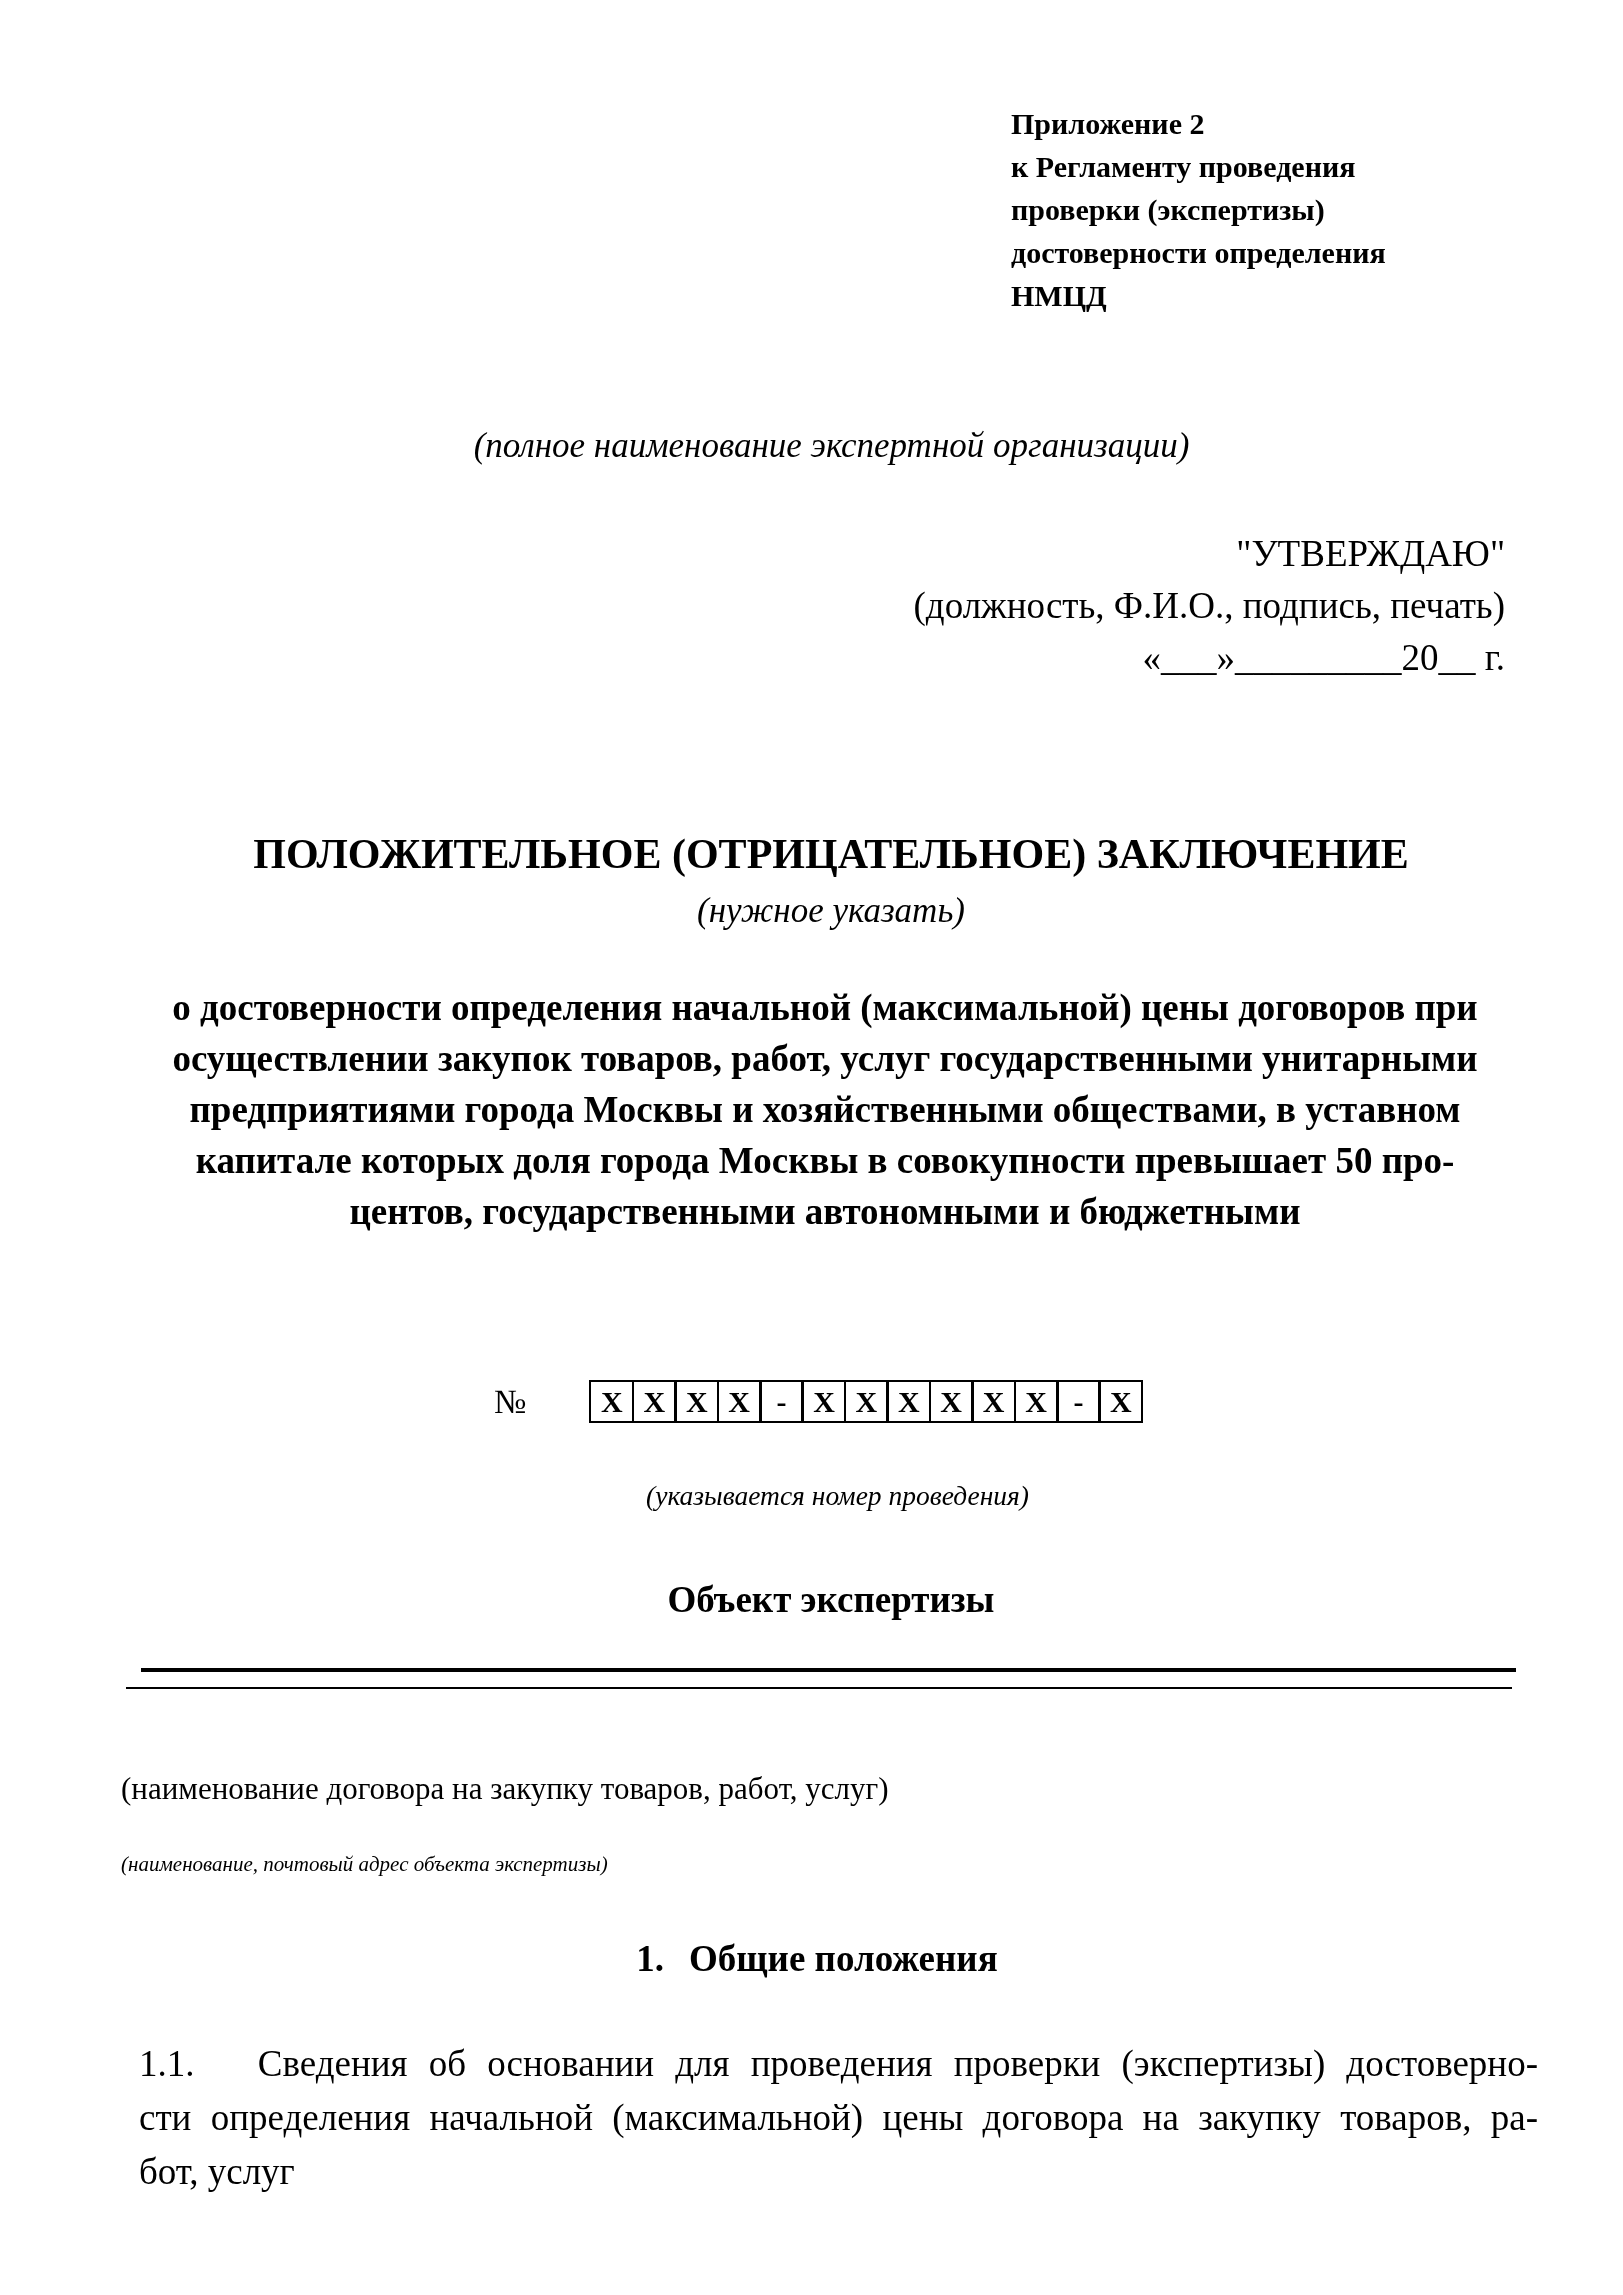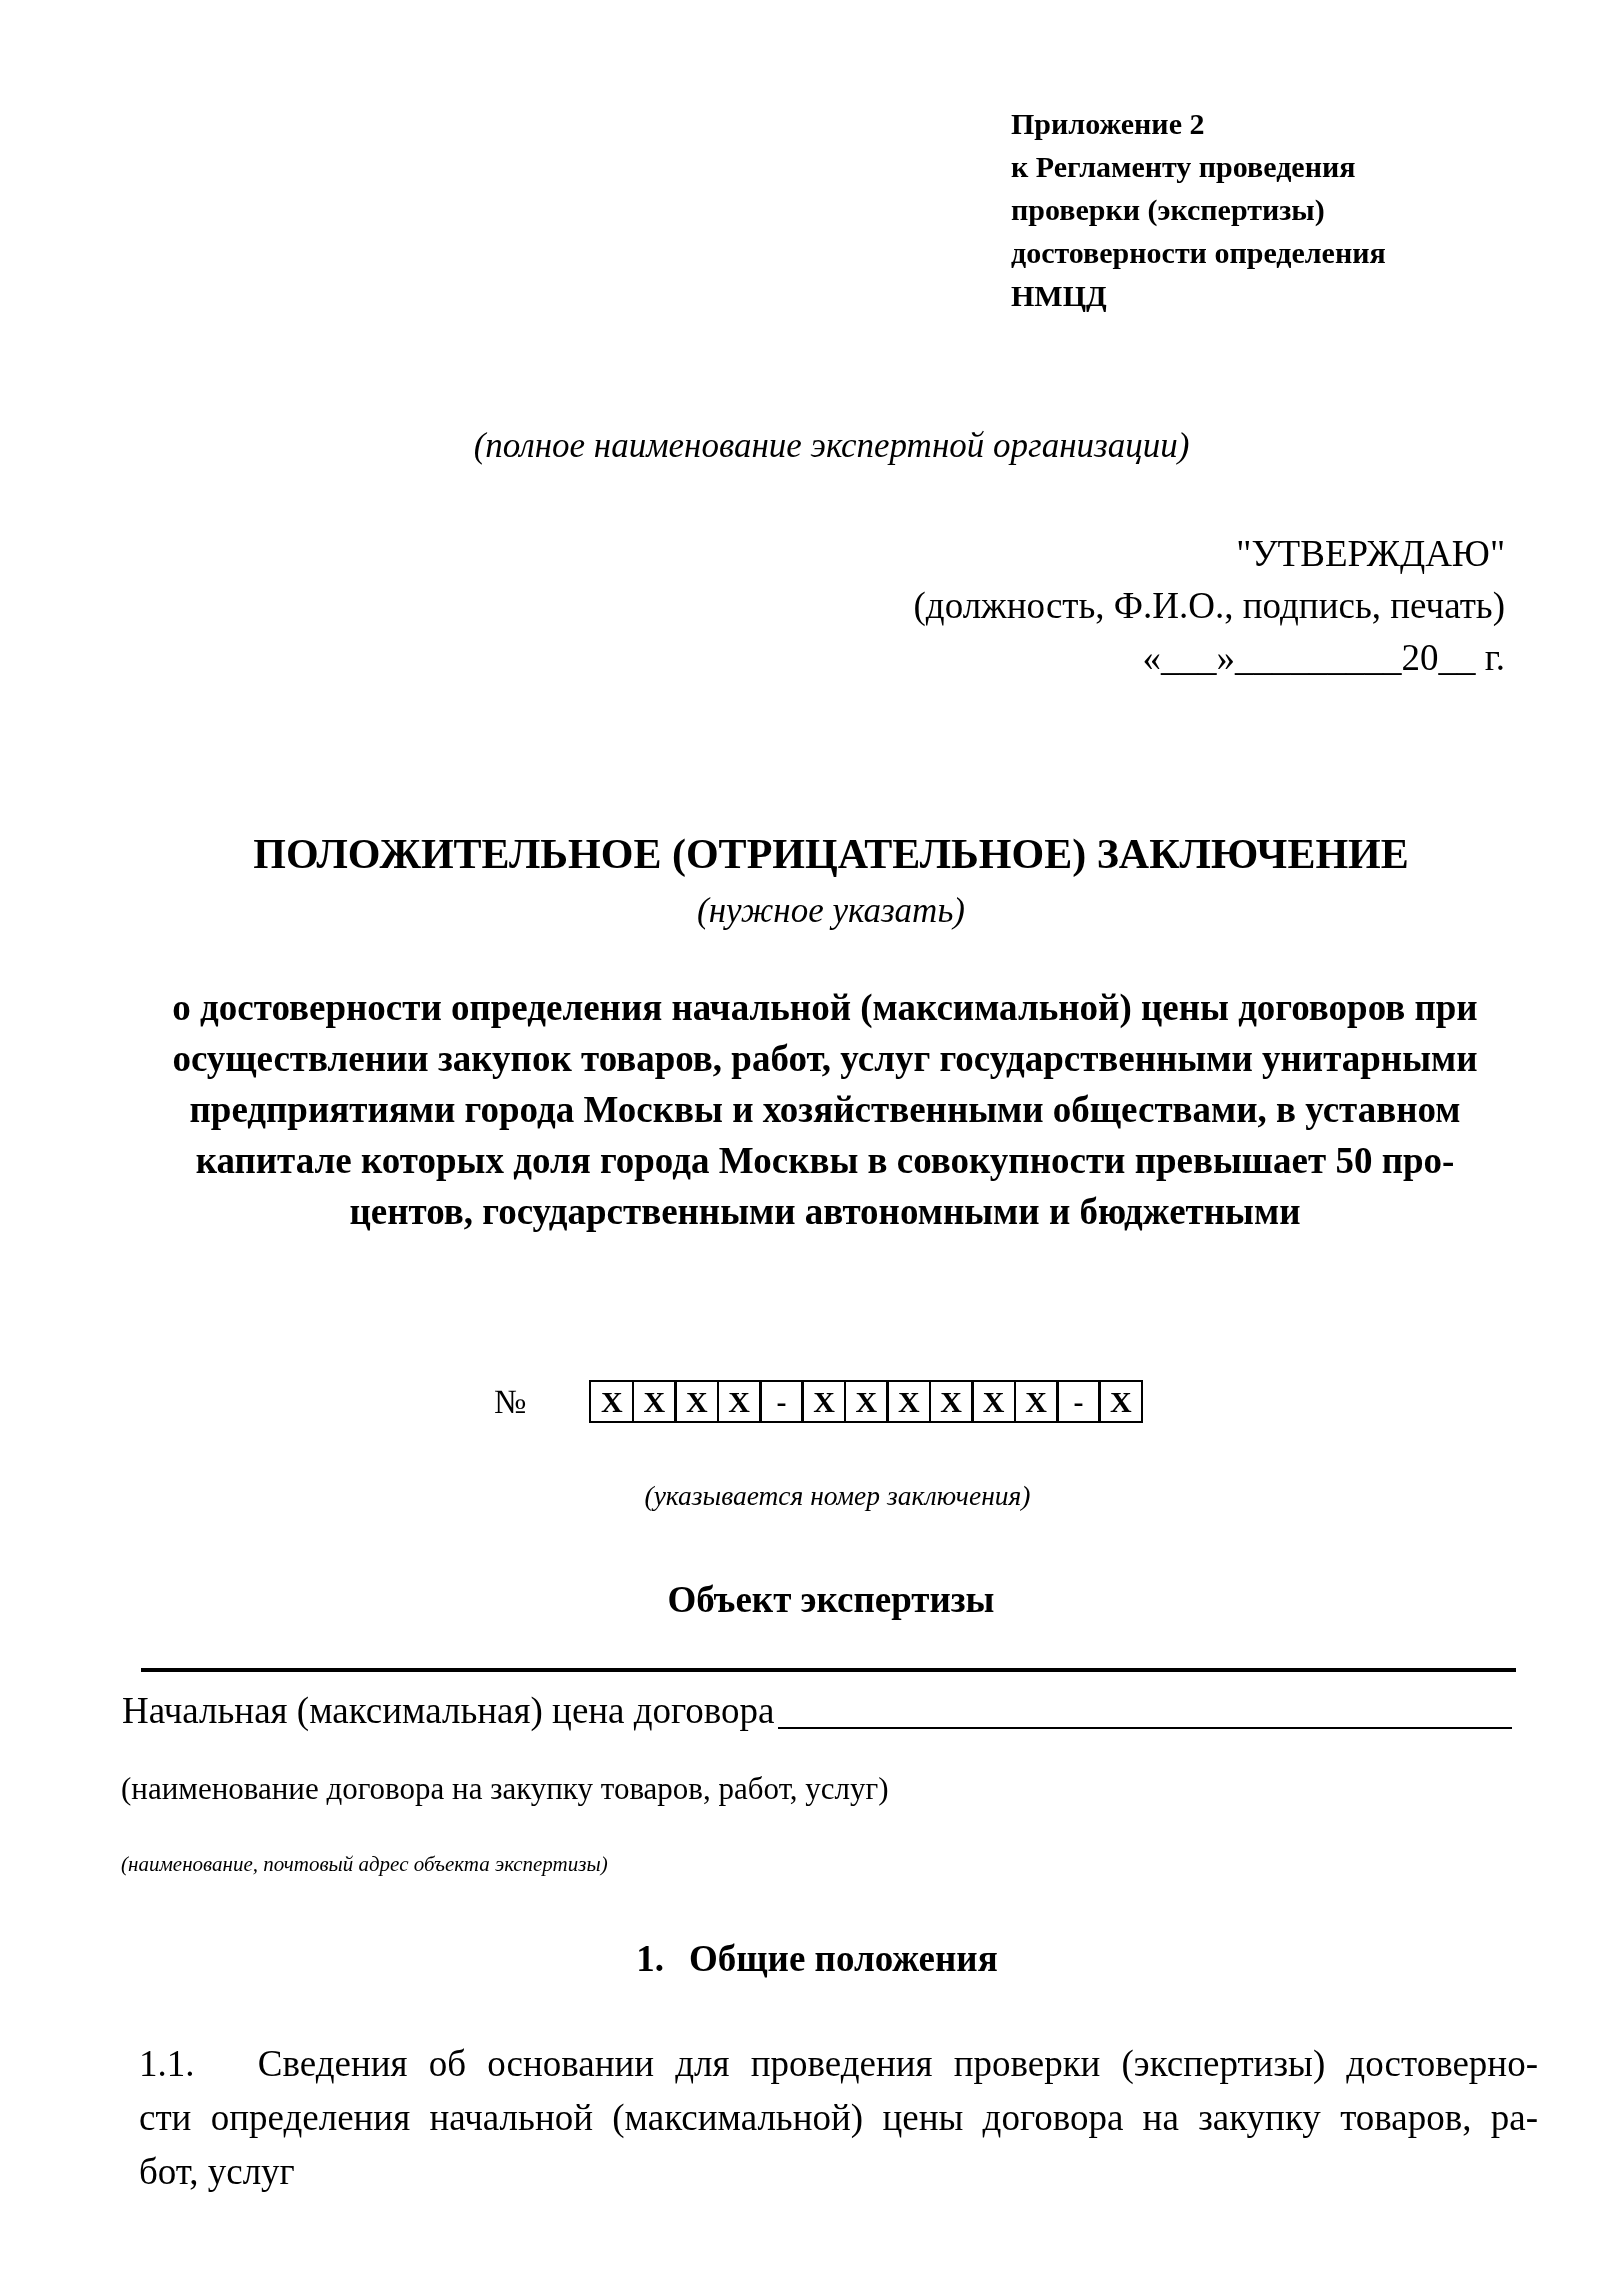--- a/index.html
+++ b/index.html
@@ -89,28 +89,27 @@
     <span class="num-cell">X</span>
     <span class="num-cell">X</span>
     <span class="num-cell">X</span>
     <span class="num-cell">X</span>
     <span class="num-cell">X</span>
     <span class="num-cell">X</span>
     <span class="num-cell">-</span>
     <span class="num-cell">X</span>
   </span>
 </div>
-<div class="abs number-caption">(указывается номер заключения)</div>
+<div class="abs number-caption">(указывается номер проведения)</div>
 
 <div class="abs object-heading">Объект экспертизы</div>
 
 <div class="abs rule-line"></div>
 
 <div class="abs price-row">
-  <span>Начальная (максимальная) цена договора</span>
   <span class="price-fill"></span>
 </div>
 
 <div class="abs caption-contract">(наименование договора на закупку товаров, работ, услуг)</div>
 <div class="abs caption-object">(наименование, почтовый адрес объекта экспертизы)</div>
 
 <div class="abs section-heading">
   <span>1.</span><span class="gap"></span><span>Общие положения</span>
 </div>
 

